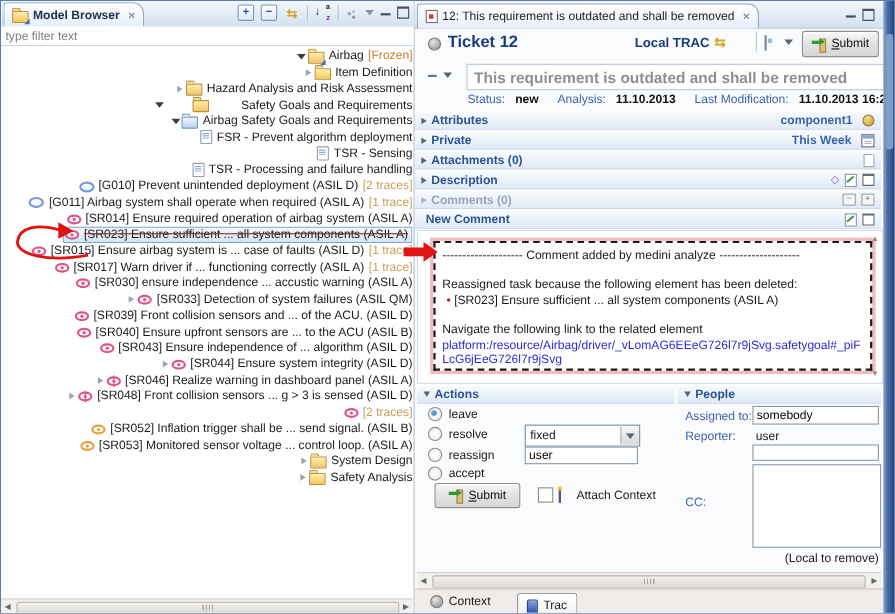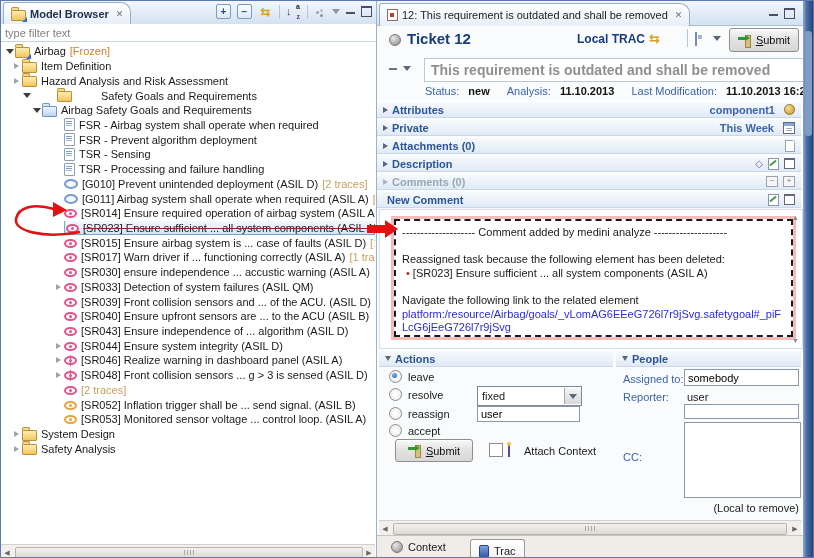--- a/index.html
+++ b/index.html
@@ -34,21 +34,21 @@
   .tb-sort .la{position:absolute;right:1px;top:-2px;font-size:7px;color:#223;font-weight:bold;}
   .tb-sort .lz{position:absolute;right:1px;bottom:-1px;font-size:7px;color:#8030a0;font-weight:bold;}
   .tb-dots{width:12px;height:12px;position:relative;}
   .tb-dots::before{content:"";position:absolute;left:2px;top:5px;width:3px;height:3px;border-radius:50%;
                    background:#98a0a8;box-shadow:4px -2px 0 #b8bec6,4px 3px 0 #8d949c;}
   .tbsep{width:1px;height:14px;background:#b4c6da;}
   #filterbox{position:absolute;left:0;top:23px;width:375px;height:17px;background:#fff;border-bottom:1px solid #c7d3e0;}
   #filterbox input{position:absolute;left:2px;top:1px;width:368px;height:14px;border:none;outline:none;
                    font-family:inherit;font-size:11px;color:#808080;background:transparent;}
   #tree{position:absolute;left:0;top:41px;width:374px;height:502px;background:#fff;overflow:hidden;}
-  .trow{height:14.72px;display:flex;align-items:center;white-space:nowrap;overflow:hidden;}
+  .trow{height:14.72px;display:flex;align-items:center;white-space:nowrap;overflow:hidden;justify-content:flex-end;}
   .tw{width:11px;display:inline-flex;justify-content:center;flex:none;}
   .tw-col{width:0;height:0;border-top:3.5px solid transparent;border-bottom:3.5px solid transparent;border-left:5px solid #9aa4ae;}
   .tw-exp{width:0;height:0;border-left:4px solid transparent;border-right:4px solid transparent;border-top:5px solid #3c3c3c;}
   .tlab{margin-left:4px;}
   .tsuf{margin-left:4px;color:#c9a05e;}
   .tsuf.frozen{color:#cd7f32;}
   .selbox{display:inline-flex;align-items:center;border:1px solid #7da2ce;border-radius:2px;
           background:linear-gradient(#f3f8fd,#d4e6f7);padding:0 3px 0 1px;height:13px;}
   .strike .tlab,.strike .tsuf{text-decoration:line-through;text-decoration-color:#8b2a2a;}
   
@@ -229,25 +229,20 @@
         <div class="trow" style="padding-left: 30px;">
           <span class="tw">
             <span class="tw-exp"></span>
           </span>
           <span class="ico i-folder2"></span>
           <span class="tlab">Airbag Safety Goals and Requirements</span>
         </div>
         <div class="trow" style="padding-left: 52px;">
           <span class="tw"></span>
           <span class="ico i-doc"></span>
-          <span class="tlab">FSR - Airbag system shall operate when required</span>
-        </div>
-        <div class="trow" style="padding-left: 52px;">
-          <span class="tw"></span>
-          <span class="ico i-doc"></span>
           <span class="tlab">FSR - Prevent algorithm deployment</span>
         </div>
         <div class="trow" style="padding-left: 52px;">
           <span class="tw"></span>
           <span class="ico i-doc"></span>
           <span class="tlab">TSR - Sensing</span>
         </div>
         <div class="trow" style="padding-left: 52px;">
           <span class="tw"></span>
           <span class="ico i-doc"></span>
@@ -468,21 +463,21 @@
 
     
     <div id="comment-wrap">
       <div id="comment-box">
           <div class="cline">-------------------- Comment added by medini analyze --------------------</div>
           <div class="cline empty"></div>
           <div class="cline">Reassigned task because the following element has been deleted:</div>
           <div class="cline"><span class="bullet">•</span>[SR023] Ensure sufficient ... all system components (ASIL A)</div>
           <div class="cline empty"></div>
           <div class="cline">Navigate the following link to the related element</div>
-          <div class="clink">platform:/resource/Airbag/goals/_vLomAG6EEeG726l7r9jSvg.safetygoal#_piFLcG6jEeG726l7r9jSvg</div>
+          <div class="clink">platform:/resource/Airbag/driver/_vLomAG6EEeG726l7r9jSvg.safetygoal#_piFLcG6jEeG726l7r9jSvg</div>
         </div>
       <span class="cscroll" style="top:4px;">▲</span>
       <span class="cscroll" style="bottom:4px;">▼</span>
     </div>
 
     
     <div class="band colband" style="left:2px;width:234px;text-align:right;">
       <span class="arr-d"></span>
       <span class="blabel">Actions</span>
     </div>

